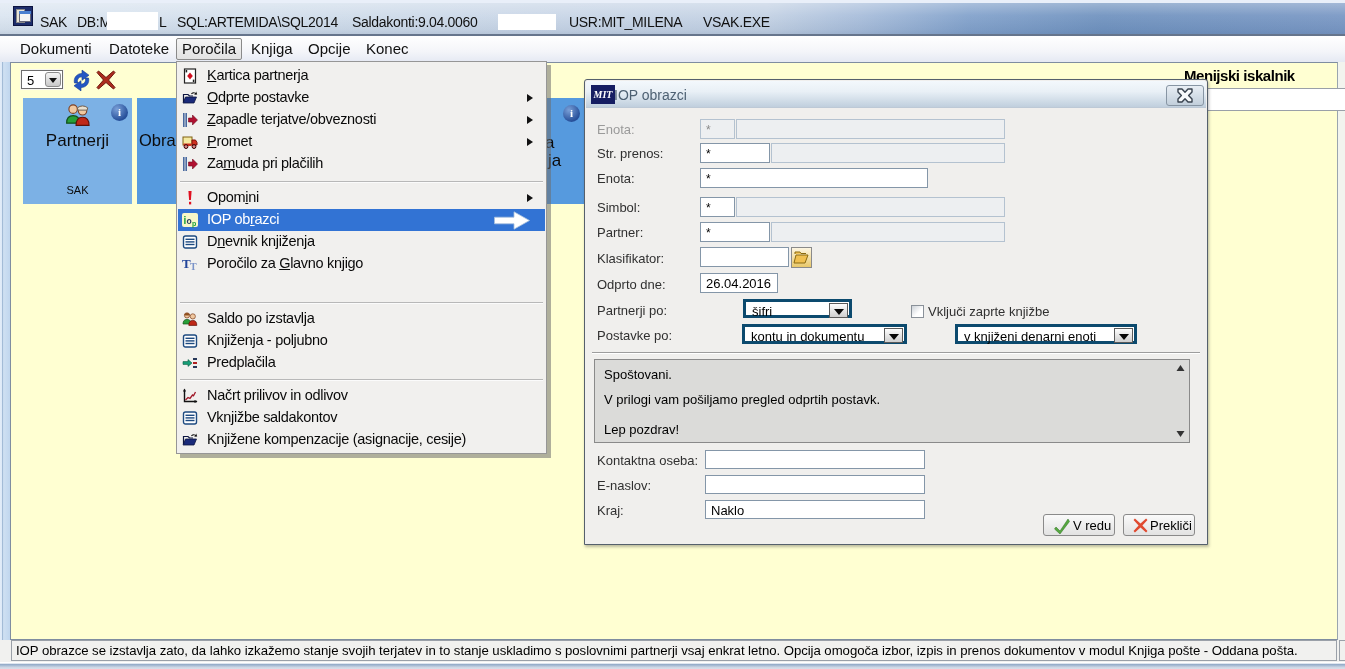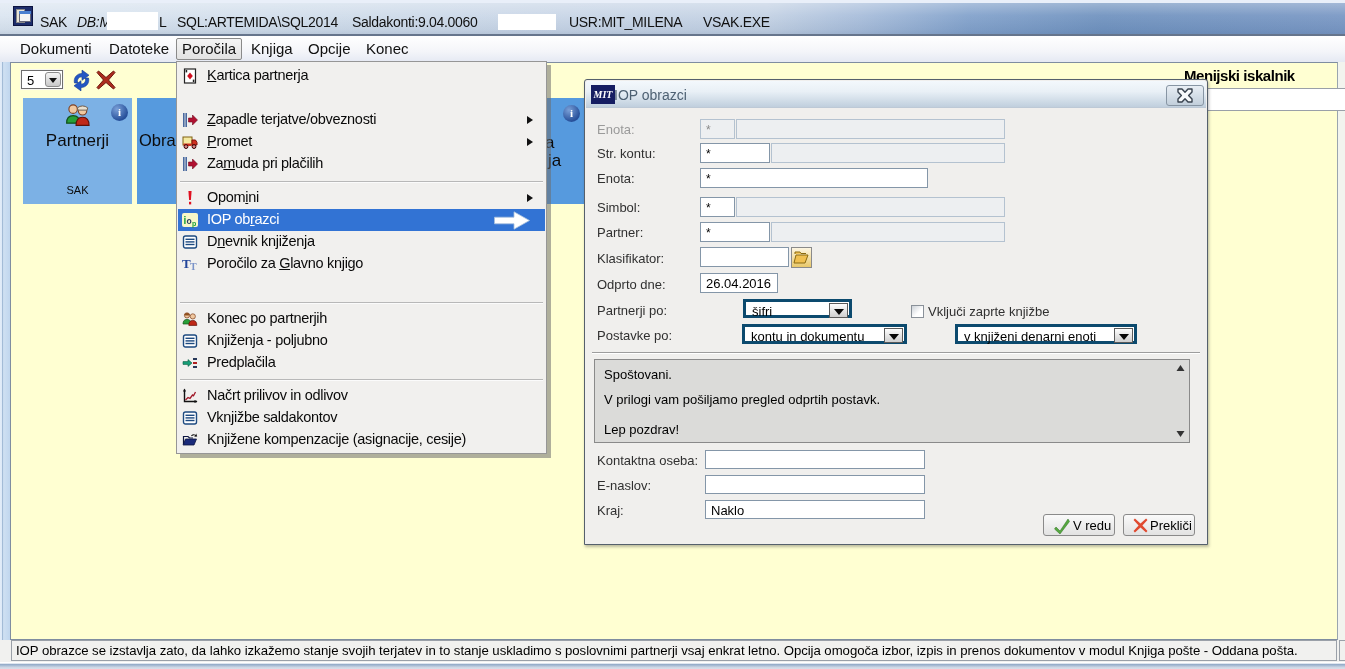--- a/index.html
+++ b/index.html
@@ -96,21 +96,21 @@
 <body>
 
 <div class="abs" id="topstrip"></div>
 <div class="abs" id="titlebar">
   <div id="appicon">
       <div class="w1"></div>
       <div class="w2"></div>
       <div class="w2b"></div>
     </div>
   <span class="ttext" style="left:40px;">SAK</span>
-  <span class="ttext" style="left:77px;font-style:italic;">DB:M</span>
+  <span class="ttext" style="left:77px;">DB:M</span>
   <span class="wbox" style="left:107px; top:9px; width:51px; height:18px;"></span>
   <span class="ttext" style="left:159px;">L</span>
   <span class="ttext" style="left:177px;">SQL:ARTEMIDA\SQL2014</span>
   <span class="ttext" style="left:352px;">Saldakonti:9.04.0060</span>
   <span class="wbox" style="left:498px; top:11px; width:58px; height:16px;"></span>
   <span class="ttext" style="left:569px;">USR:MIT_MILENA</span>
   <span class="ttext" style="left:703px;">VSAK.EXE</span>
 </div>
 <div class="abs" id="tbline"></div>
 <div class="abs" id="menubar">
@@ -166,20 +166,29 @@
 <div class="abs" id="menu">
   <div class="mrow" style="top:3px;">
       <svg class="ico" viewBox="0 0 16 16">
         <rect x="2.5" y="1" width="11" height="14" fill="#fff" stroke="#222" stroke-width="1.2"></rect>
         <path d="M8 4.5 L10.8 8 L8 11.5 L5.2 8 Z" fill="#d01020"></path>
         <rect x="3.6" y="2" width="1.6" height="2.4" fill="#222"></rect>
         <rect x="10.8" y="11.6" width="1.6" height="2.4" fill="#222"></rect>
       </svg>
       <span class="txt"><u>K</u>artica partnerja</span>
     </div>
+  <div class="mrow" style="top:25px;">
+      <svg class="ico" viewBox="0 0 16 16">
+        <path d="M1 13 L3.5 7 L14.5 7 L12 13 Z" fill="#1a2a7a" stroke="#0d1540" stroke-width="0.8"></path>
+        <path d="M1.5 12 L1.5 4.5 L6 4.5 L7.5 6 L11 6" fill="none" stroke="#0d1540" stroke-width="1.2"></path>
+        <path d="M9 3.5 Q11.5 1.5 13.5 3 l0.7 -1.6 1 3 -3 0.4 1 -1.2 Q11.5 2.8 9.8 4.2 Z" fill="#111"></path>
+      </svg>
+      <span class="txt"><u>O</u>dprte postavke</span>
+      <span class="sub"></span>
+    </div>
   <div class="mrow" style="top:69px;">
       <svg class="ico" viewBox="0 0 16 16">
         <rect x="1" y="3" width="9" height="8" fill="#f4e9a0" stroke="#806010" stroke-width="1"></rect>
         <path d="M10 6 L13.5 6 L15 8.5 L15 11 L10 11 Z" fill="#d03020" stroke="#801008" stroke-width="1"></path>
         <rect x="1.6" y="9.5" width="8" height="2.5" fill="#d03020"></rect>
         <circle cx="4" cy="12.6" r="1.9" fill="#d88" stroke="#300" stroke-width="1"></circle>
         <circle cx="12" cy="12.6" r="1.9" fill="#d88" stroke="#300" stroke-width="1"></circle>
       </svg>
       <span class="txt"><u>P</u>romet</span>
       <span class="sub"></span>
@@ -237,21 +246,21 @@
     </div>
   <div class="msep" style="top:240px;"></div>
   <div class="mrow" style="top:246px;">
       <svg class="ico" viewBox="0 0 16 16">
         <circle cx="5" cy="4.4" r="2.6" fill="#f0c8a0" stroke="#804020" stroke-width="0.7"></circle>
         <path d="M1 13 Q1 8.4 5 8.4 Q9 8.4 9 13 Z" fill="#28a038" stroke="#115018" stroke-width="0.7"></path>
         <circle cx="10.8" cy="5.4" r="2.6" fill="#f0c8a0" stroke="#804020" stroke-width="0.7"></circle>
         <path d="M6.8 14.4 Q6.8 9.4 10.8 9.4 Q14.8 9.4 14.8 14.4 Z" fill="#c02818" stroke="#601008" stroke-width="0.7"></path>
         <path d="M2.2 3.2 Q5 1 7.8 3.2 L7.4 4.4 L2.8 4.4 Z" fill="#905020"></path>
       </svg>
-      <span class="txt">Konec po partnerjih</span>
+      <span class="txt">Saldo po izstavlja</span>
     </div>
   <div class="mrow" style="top:268px;">
       <svg class="ico" viewBox="0 0 16 16">
         <rect x="1.5" y="2" width="13" height="12" rx="2" fill="#fff" stroke="#1d4a80" stroke-width="1.4"></rect>
         <rect x="3.5" y="4.6" width="9" height="1.4" fill="#1d4a80"></rect>
         <rect x="3.5" y="7.2" width="9" height="1.4" fill="#1d4a80"></rect>
         <rect x="3.5" y="9.8" width="9" height="1.4" fill="#1d4a80"></rect>
       </svg>
       <span class="txt">Knjiženja - pol<u>j</u>ubno</span>
     </div>
@@ -305,21 +314,21 @@
         <path d="M11 3 L15 3 L18 6.2 L21 3 L25 3 L25 6 L21.6 9.5 L25 13 L25 16 L21 16 L18 12.8 L15 16 L11 16 L11 13 L14.4 9.5 L11 6 Z" fill="#f6f9fb" stroke="#39434f" stroke-width="1.4" stroke-linejoin="round"></path>
       </svg>
     </div>
   </div>
 </div>
 
 <div class="abs dlabel dis" style="left:597px; top:122px;">Enota:</div>
 <div class="abs fld dis" style="left:700px; top:119px; width:35px; height:20px;"><span class="star">*</span></div>
 <div class="abs fld dis" style="left:736px; top:119px; width:269px; height:20px;"></div>
 
-<div class="abs dlabel" style="left:597px; top:146px;">Str. kontu:</div>
+<div class="abs dlabel" style="left:597px; top:146px;">Str. prenos:</div>
 <div class="abs fld" style="left:700px; top:143px; width:70px; height:20px;"><span class="star">*</span></div>
 <div class="abs fld dis" style="left:771px; top:143px; width:234px; height:20px;"></div>
 
 <div class="abs dlabel" style="left:597px; top:171px;">Enota:</div>
 <div class="abs fld" style="left:700px; top:168px; width:228px; height:20px;"><span class="star">*</span></div>
 
 <div class="abs dlabel" style="left:597px; top:200px;">Simbol:</div>
 <div class="abs fld" style="left:700px; top:197px; width:35px; height:20px;"><span class="star">*</span></div>
 <div class="abs fld dis" style="left:736px; top:197px; width:269px; height:20px;"></div>
 

